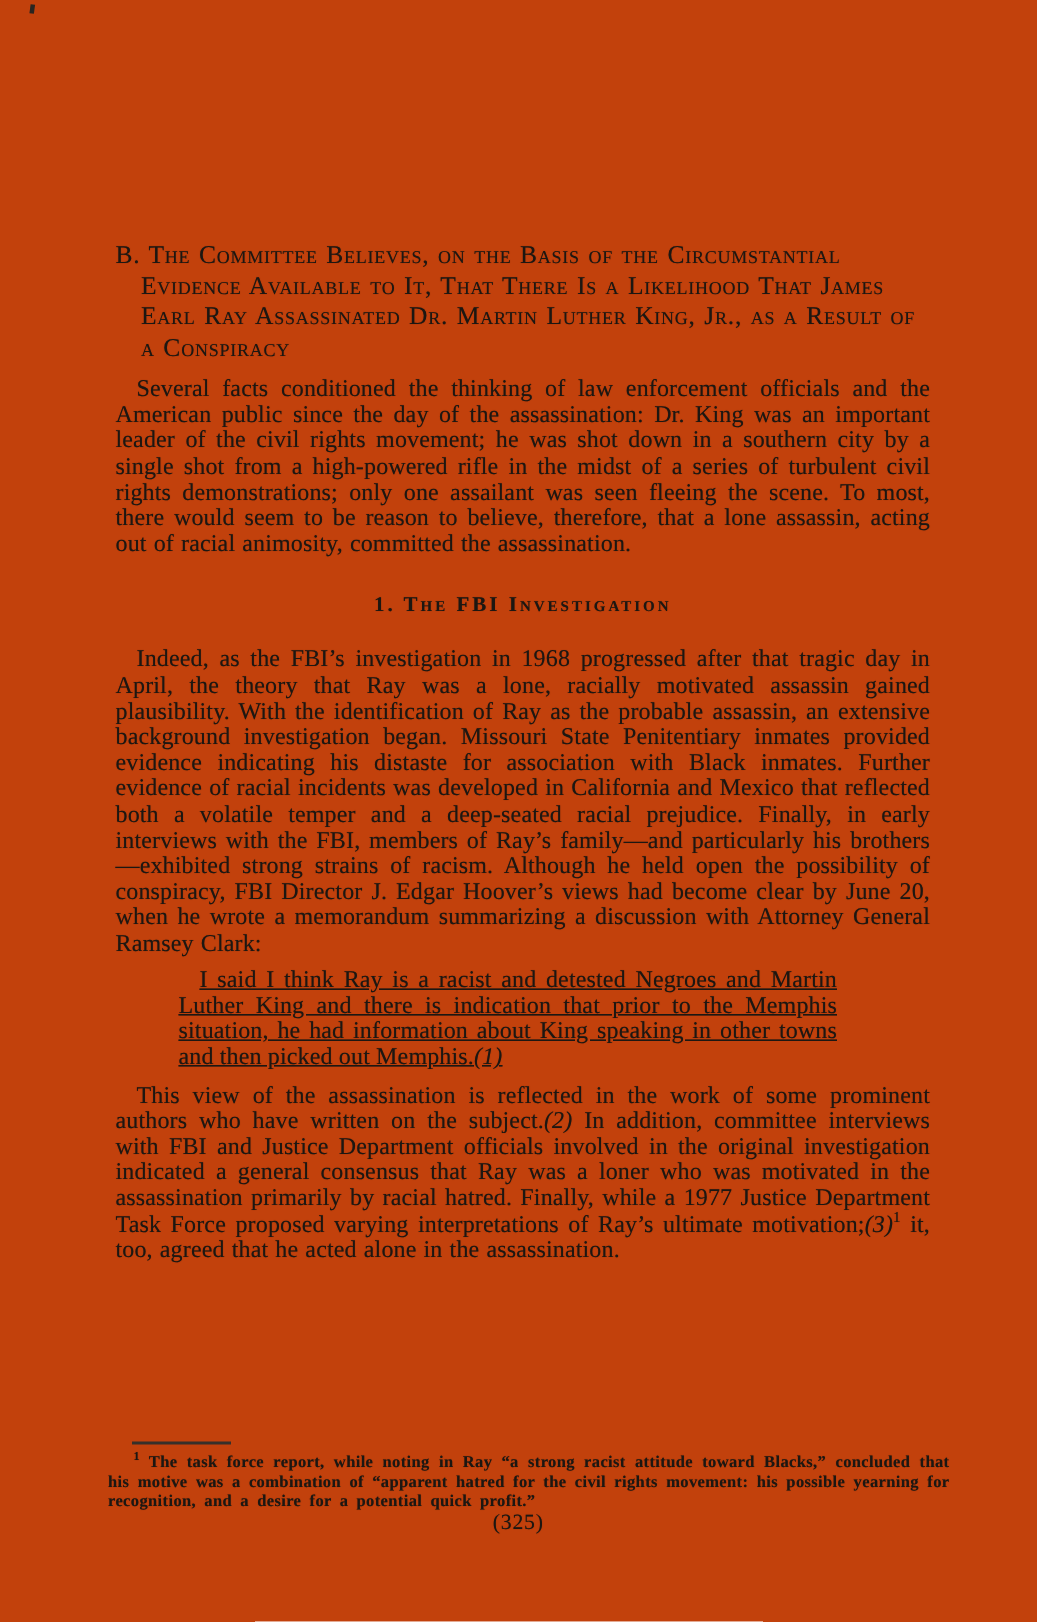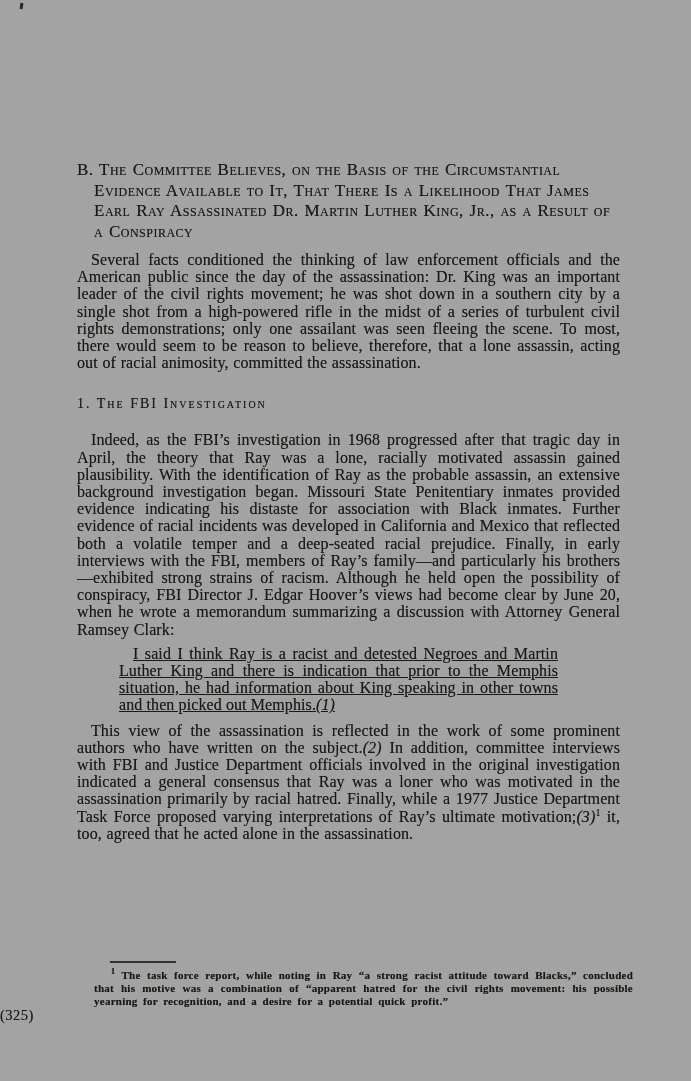--- a/index.html
+++ b/index.html
@@ -4,21 +4,21 @@
 <style>
   html, body {
     margin: 0;
     padding: 0;
     background: #fdfdfb;
   }
   .page {
     position: relative;
     width: 691px;
     height: 1081px;
-    background: #a3a3a3;
+    background: #c2410c;
     overflow: hidden;
     font-family: "Liberation Serif", "DejaVu Serif", serif;
     color: #1c1712;
     text-shadow: 0 0 0.5px rgba(28, 23, 18, 0.55);
   }
   .corner-mark {
     position: absolute;
     left: 20px;
     top: 3px;
     width: 3px;
@@ -47,24 +47,24 @@
     font-size: 16px;
     line-height: 17.2px;
     margin: 0;
     text-align: justify;
     text-indent: 14px;
     letter-spacing: 0.1px;
     word-spacing: 0.6px;
   }
   .section-heading {
     font-size: 14px;
-    font-weight: normal;
+    font-weight: bold;
     font-variant: small-caps;
     letter-spacing: 2px;
-    text-align: left;
+    text-align: center;
     margin: 25px 0 19px 0;
     text-indent: 0;
   }
   .quote {
     font-size: 16px;
     line-height: 17.2px;
     margin: 7px 62px 8px 42px;
     text-align: justify;
     text-indent: 14px;
     letter-spacing: 0.1px;
@@ -72,21 +72,21 @@
   }
   .cite {
     font-style: italic;
   }
   sup {
     font-size: 10px;
     line-height: 0;
   }
   .footnote-block {
     position: absolute;
-    left: 94px;
+    left: 72px;
     right: 58px;
     top: 961px;
   }
   .footnote-rule {
     width: 66px;
     height: 2px;
     background: #36302a;
     margin-left: 16px;
     margin-bottom: 6px;
   }
@@ -99,20 +99,21 @@
     text-indent: 17px;
     letter-spacing: 0.25px;
     word-spacing: 2.5px;
   }
   .footnote-text sup { font-size: 8px; }
   .page-number {
     position: absolute;
     left: 0;
     right: 0;
     top: 1007px;
+    text-align: center;
     font-size: 14.5px;
     letter-spacing: 0.5px;
   }
 </style>
 </head>
 <body>
 
 <div class="page">
 
   <div class="corner-mark"></div>

